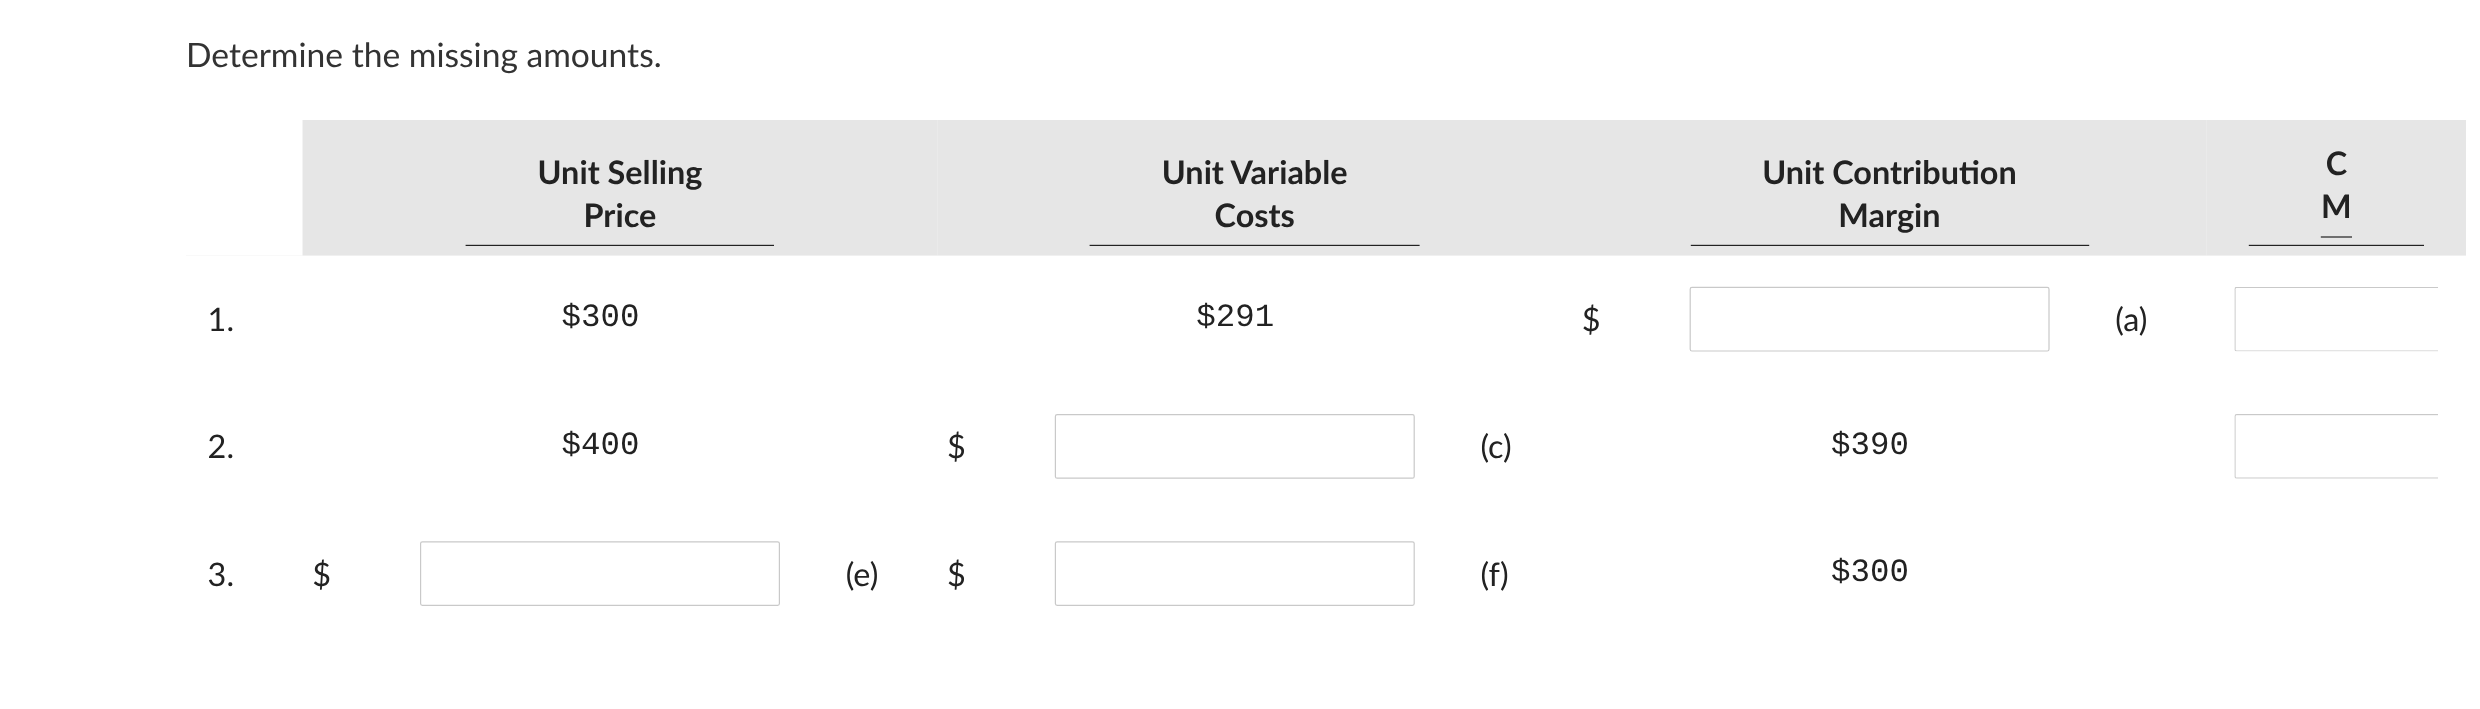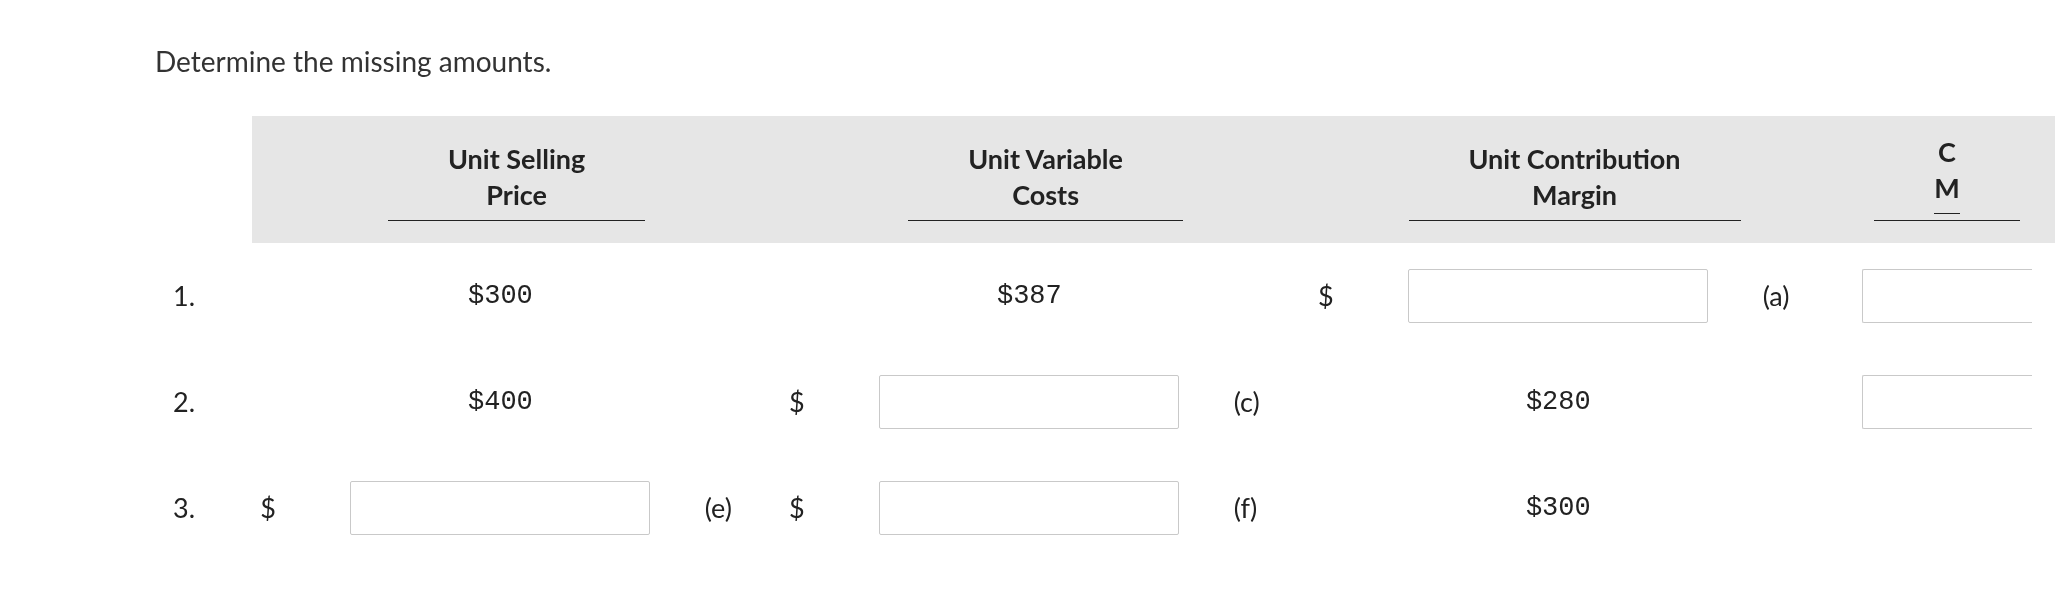--- a/index.html
+++ b/index.html
@@ -8,39 +8,38 @@
     font-size: 26px;
     color: #222;
     background: #fff;
     width: 2067px;
     height: 591px;
     overflow: hidden;
     position: relative;
   }
   .page {
     padding: 28px 0 0 155px;
-    margin-top: 16px;
   }
   .instruction {
     font-size: 28px;
     color: #333;
     margin-bottom: 38px;
   }
   table {
     border-collapse: collapse;
     width: 1900px;
     table-layout: fixed;
   }
   thead tr {
     background: #e6e6e6;
   }
   th {
     font-weight: 700;
     text-align: center;
-    padding: 18px 10px 22px 10px;
+    padding: 18px 10px 8px 10px;
     vertical-align: bottom;
     font-size: 27px;
     color: #222;
   }
   th .hd-inner {
     display: inline-block;
     border-bottom: 1.5px solid #222;
     padding: 0 60px 6px 60px;
     line-height: 1.35;
   }
@@ -125,21 +124,21 @@
         </th>
       </tr>
     </thead>
     <tbody id="tbody">
     <tr>
           <td class="rownum">1.</td>
           <td class="currency"></td>
           <td class="value">$300</td>
           <td class="lbl"></td>
           <td class="currency"></td>
-          <td class="value">$387</td>
+          <td class="value">$291</td>
           <td class="lbl"></td>
           <td class="currency">$</td>
           <td class="value"><span class="input-wrap">
               <input class="cell-input" style="">
             </span></td>
           <td class="lbl">(a)</td>
           <td class="cut-cell"><span class="input-wrap">
               <input class="cell-input" style="">
             </span></td>
         </tr>
@@ -147,21 +146,21 @@
           <td class="rownum">2.</td>
           <td class="currency"></td>
           <td class="value">$400</td>
           <td class="lbl"></td>
           <td class="currency">$</td>
           <td class="value"><span class="input-wrap">
               <input class="cell-input" style="">
             </span></td>
           <td class="lbl">(c)</td>
           <td class="currency"></td>
-          <td class="value">$280</td>
+          <td class="value">$390</td>
           <td class="lbl"></td>
           <td class="cut-cell"><span class="input-wrap">
               <input class="cell-input" style="">
             </span></td>
         </tr>
         <tr>
           <td class="rownum">3.</td>
           <td class="currency">$</td>
           <td class="value"><span class="input-wrap">
               <input class="cell-input" style="">

